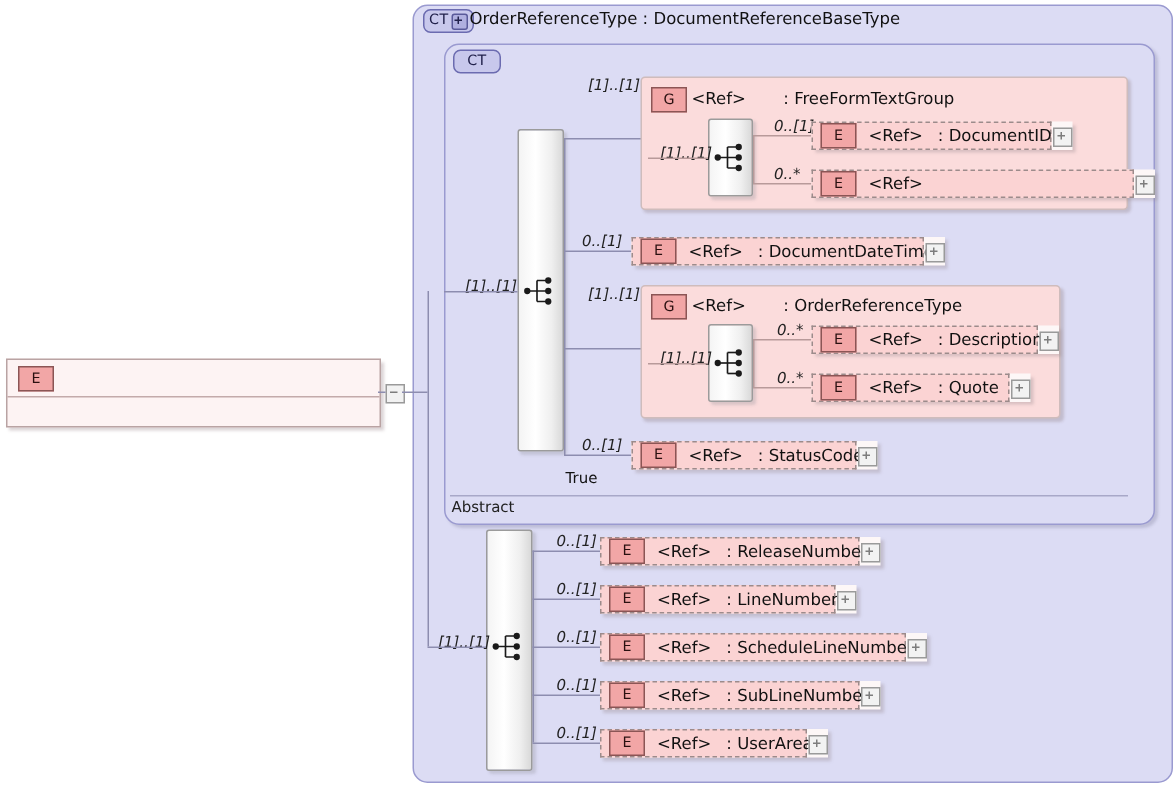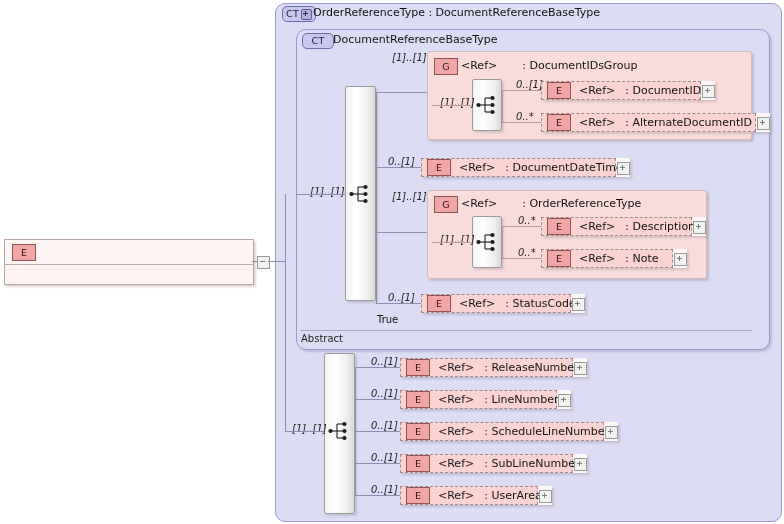--- a/index.html
+++ b/index.html
@@ -165,21 +165,20 @@
     <span>CT</span>
     <span class="plus"></span>
   </div>
   <div class="ct-title" style="left:313px;top:6px;line-height:14px;">OrderReferenceType : DocumentReferenceBaseType</div>
 
   <div class="abs ctbox-inner" style="left:296px;top:29px;width:474px;height:321px;"></div>
 
   <div class="ct-badge" style="left:302px;top:33px;width:24px;">
     <span>CT</span>
   </div>
-  <div class="ct-title" style="left:333px;top:33px;line-height:14px;">DocumentReferenceBaseType</div>
 
   <div class="abs-sep" style="left:300px;top:330px;width:452px;"></div>
   <div class="abs-label" style="left:301px;top:333px;">Abstract</div>
   <div class="abs-value" style="left:345px;top:314px;margin-left:32px;">True</div>
 
   <div class="abs seqbar" style="left:345px;top:86px;width:31px;height:215px;"></div>
   <svg class="seqicon" style="left:349px;top:184px;" viewBox="0 0 22 20">
      <line x1="2" y1="10" x2="9" y2="10" stroke="#1a1a1a" stroke-width="1.1"></line>
      <line x1="9" y1="3" x2="9" y2="17" stroke="#1a1a1a" stroke-width="1.1"></line>
      <line x1="9" y1="3" x2="15" y2="3" stroke="#1a1a1a" stroke-width="1.1"></line>
@@ -204,21 +203,21 @@
   <div class="card" style="left:392px;top:52px;">[1]..[1]</div>
 
   <div class="abs groupbox" style="left:427px;top:51px;width:325px;height:89px;"></div>
 
   <div class="g-badge" style="left:434px;top:58px;">
     <span>G</span>
   </div>
   <div class="g-title" style="left:461px;top:58px;line-height:15px;">
     <span>&lt;Ref&gt;</span>
     <span style="display:inline-block;width:18px;"></span>
-    <span>: DocumentIDsGroup</span>
+    <span>: FreeFormTextGroup</span>
   </div>
 
   <div class="abs seqbar" style="left:472px;top:79px;width:30px;height:52px;"></div>
   <svg class="seqicon" style="left:476px;top:95px;" viewBox="0 0 22 20">
      <line x1="2" y1="10" x2="9" y2="10" stroke="#1a1a1a" stroke-width="1.1"></line>
      <line x1="9" y1="3" x2="9" y2="17" stroke="#1a1a1a" stroke-width="1.1"></line>
      <line x1="9" y1="3" x2="15" y2="3" stroke="#1a1a1a" stroke-width="1.1"></line>
      <line x1="9" y1="10" x2="15" y2="10" stroke="#1a1a1a" stroke-width="1.1"></line>
      <line x1="9" y1="17" x2="15" y2="17" stroke="#1a1a1a" stroke-width="1.1"></line>
      <circle cx="2.5" cy="10" r="2.1" fill="#1a1a1a"></circle>
@@ -242,21 +241,20 @@
       <span class="e-ref">&lt;Ref&gt;</span>
       <span class="e-name">: DocumentID</span>
     </div>
     <div class="expand" style="left:161px;top:4px;"></div>
   </div>
 
   <div class="elwrap" style="left:541px;top:113px;width:229px;height:19px;">
     <div class="elbox" style="width:215px;height:19px;">
       <span class="e-badge">E</span>
       <span class="e-ref">&lt;Ref&gt;</span>
-      <span class="e-name">: AlternateDocumentID</span>
     </div>
     <div class="expand" style="left:216px;top:4px;"></div>
   </div>
 
   <div class="card" style="left:388px;top:156px;">0..[1]</div>
   <div class="elwrap" style="left:421px;top:158px;width:209px;height:19px;">
     <div class="elbox" style="width:195px;height:19px;">
       <span class="e-badge">E</span>
       <span class="e-ref">&lt;Ref&gt;</span>
       <span class="e-name">: DocumentDateTime</span>
@@ -305,21 +303,21 @@
       <span class="e-ref">&lt;Ref&gt;</span>
       <span class="e-name">: Description</span>
     </div>
     <div class="expand" style="left:152px;top:4px;"></div>
   </div>
 
   <div class="elwrap" style="left:541px;top:249px;width:146px;height:19px;">
     <div class="elbox" style="width:132px;height:19px;">
       <span class="e-badge">E</span>
       <span class="e-ref">&lt;Ref&gt;</span>
-      <span class="e-name">: Note</span>
+      <span class="e-name">: Quote</span>
     </div>
     <div class="expand" style="left:133px;top:4px;"></div>
   </div>
 
   <div class="card" style="left:388px;top:292px;">0..[1]</div>
   <div class="elwrap" style="left:421px;top:294px;width:164px;height:19px;">
     <div class="elbox" style="width:150px;height:19px;">
       <span class="e-badge">E</span>
       <span class="e-ref">&lt;Ref&gt;</span>
       <span class="e-name">: StatusCode</span>

